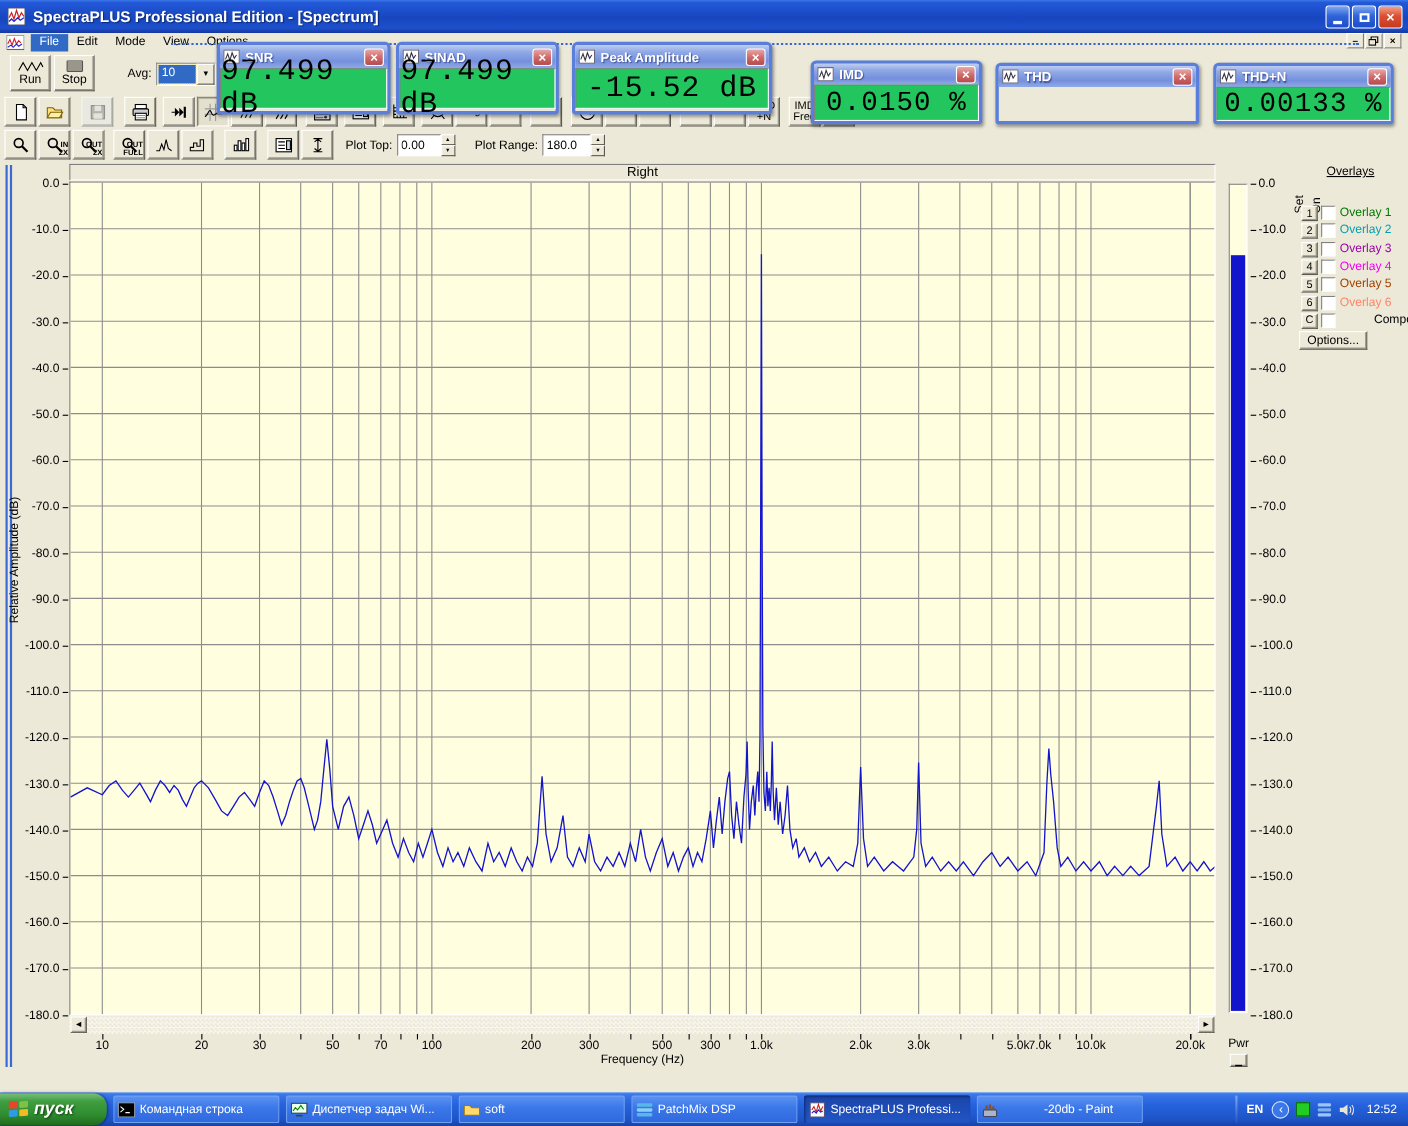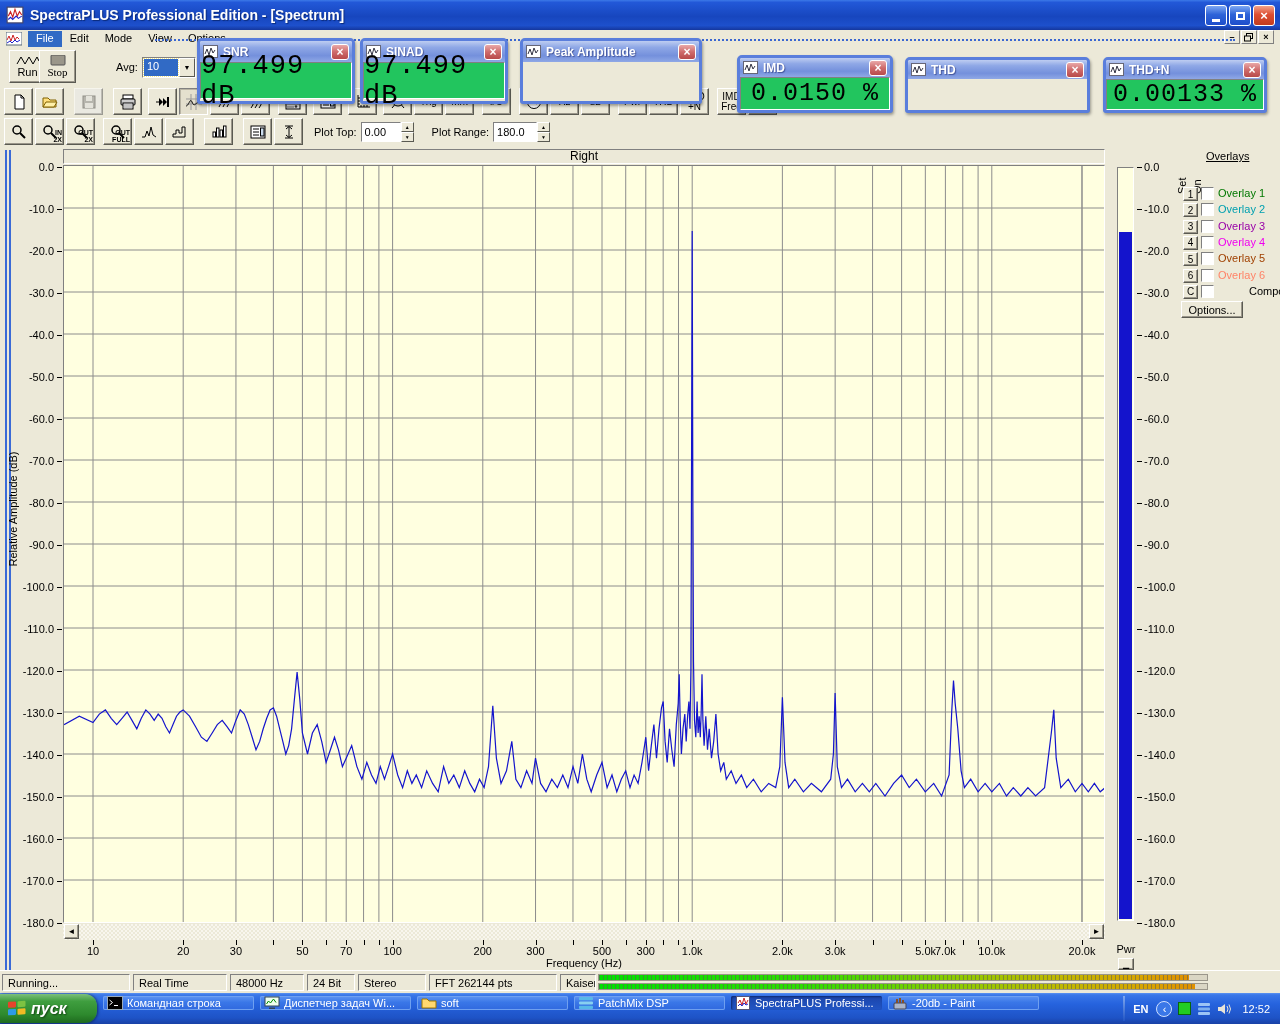--- a/index.html
+++ b/index.html
@@ -35,21 +35,21 @@
 
   
   #toolbars { position:absolute; left:4px; top:47px; width:1272px; height:101px; background:#ECE9D8; }
   .b3 { background:#ECE9D8; border:1px solid; border-color:#fff #5a5a52 #5a5a52 #fff;
     box-shadow:inset -1px -1px 0 #9a968a; }
   .b3.pressed { border-color:#808080 #fff #fff #808080; box-shadow:inset 1px 1px 0 #b8b4a4; background:#E4E0CE; }
   .b3.disabled { filter:grayscale(1) opacity(.55); }
   #row-transport { position:absolute; left:0; top:3px; height:36px; width:100%; }
   .bigbtn { position:absolute; width:37px; height:33px; display:flex; flex-direction:column; align-items:center; justify-content:center; font-size:11px; }
   #run-btn { left:5px; top:0; }
-  #stop-btn { left:35px; top:0;font-family:Liberation Serif, serif; }
+  #stop-btn { left:45px; top:0; }
   #avg-label { position:absolute; left:112px; top:11px; }
   #avg-combo { position:absolute; left:138px; top:7px; width:54px; height:21px; background:#fff;
     border:1px solid; border-color:#808080 #fff #fff #808080; display:flex; }
   #avg-combo .val { flex:1; background:#316AC5; color:#fff; margin:1px; padding:1px 3px; outline:1px dotted #F7E88A; }
   #avg-combo .drop { width:16px; background:#ECE9D8; border:1px solid; border-color:#fff #5a5a52 #5a5a52 #fff;
     display:flex; align-items:center; justify-content:center; font-size:7px; }
   #row1, #row2 { position:absolute; left:0; display:flex; }
   #row1 { top:41px; } #row2 { top:71px; }
   .tbtn { width:29px; height:27px; margin-right:2px; display:flex; flex-direction:column; align-items:center; justify-content:center;
     font-size:9px; line-height:9px; text-align:center; position:relative; }
@@ -132,21 +132,21 @@
       linear-gradient(90deg,#00E000 0%,#30DC00 35%,#8CCC00 60%,#C0B800 78%,#D8A400 92%,#E09000 100%); }
 
   
   #taskbar { position:absolute; left:0; top:993px; width:1280px; height:31px;
     background:linear-gradient(180deg,#5C94F2 0%,#3A77E8 6%,#2663DE 35%,#1E53C6 80%,#1941A5 100%); }
   #startbtn { position:absolute; left:0; top:1px; width:97px; height:29px; border-radius:0 12px 12px 0;
     background:linear-gradient(180deg,#7CBF7C 0%,#3F9E3F 25%,#2E8A2E 70%,#1E6A1E 100%);
     box-shadow:1px 0 3px rgba(0,0,0,.5); display:flex; align-items:center; color:#fff;
     font-weight:bold; font-style:italic; font-size:16px; text-shadow:1px 1px 2px #104010; }
   #startbtn svg { margin:0 4px 0 7px; }
-  .task { position:absolute; top:3px; width:151px; height:14px; border-radius:2px;
+  .task { position:absolute; top:3px; width:151px; height:25px; border-radius:2px;
     background:linear-gradient(180deg,#5E94F2,#3A77E8 45%,#3068DE); box-shadow:inset 0 0 0 1px #6FA0F0;
     color:#fff; font-size:11px; display:flex; align-items:center; padding:0 4px; white-space:nowrap; overflow:hidden; }
   .task svg { margin-right:4px; flex:none; }
   .task.active { background:linear-gradient(180deg,#1C44A8,#1E4DB8 50%,#2255C4); box-shadow:inset 1px 1px 2px #0E2A70; }
   #tray { position:absolute; right:0; top:0; height:31px; display:flex; align-items:center; color:#fff; }
   #tray .divider { width:2px; height:25px; background:linear-gradient(180deg,#7FA8F0,#2255C4); margin-right:8px; }
   #tray .lang { font-size:11px; font-weight:bold; margin-right:8px; }
   #tray .chev { width:16px; height:16px; border-radius:50%; background:#3A77E8; border:1px solid #cfe0ff;
     display:flex; align-items:center; justify-content:center; font-size:11px; margin-right:6px; }
   #tray .greensq { width:13px; height:13px; background:#22CC22; border:1px solid #0A660A; margin-right:6px; }
@@ -437,20 +437,21 @@
   </div>
   <div class="mwin" style="left:520px;top:38px;width:182px;height:66px" data-interactable="true">
     <div class="mtitle" data-interactable="true">
       <svg class="wicon" data-interactable="false" viewBox="0 0 15 13">
           <rect x="0.5" y="0.5" width="14" height="12" fill="#fff" stroke="#667"></rect>
           <path d="M2 9l2-5 2 6 2-7 2 5 2-3" stroke="#334" fill="none"></path>
         </svg>
       <span class="wname" data-interactable="false">Peak Amplitude</span>
       <div class="xbtn" data-interactable="true">×</div>
     </div>
+    <div class="mvalue" style="height:37px" data-interactable="false">-15.52 dB</div>
   </div>
   <div class="mwin small" style="left:737px;top:55px;width:156px;height:58px" data-interactable="true">
     <div class="mtitle" style="height:19px" data-interactable="true">
       <svg class="wicon" data-interactable="false" viewBox="0 0 15 13">
           <rect x="0.5" y="0.5" width="14" height="12" fill="#fff" stroke="#667"></rect>
           <path d="M2 9l2-5 2 6 2-7 2 5 2-3" stroke="#334" fill="none"></path>
         </svg>
       <span class="wname" data-interactable="false">IMD</span>
       <div class="xbtn" data-interactable="true">×</div>
     </div>
@@ -715,39 +716,20 @@
           <div class="orow" data-interactable="false" style="top: 134.8px;">
             <div class="nbtn b3" data-interactable="true">C</div>
             <div class="cb" data-interactable="true"></div>
             <div class="olabel" data-interactable="false" style="color: rgb(0, 0, 0); margin-left: 31px;">Composite</div>
           </div>
         </div>
       <div id="overlay-options" class="b3" data-interactable="true">Options...</div>
     </div>
   </div>
 
-  <div id="statusbar" data-interactable="false">
-    <div id="status-panels">
-        <div class="spanel" data-interactable="false" style="left: 2px; width: 128px;">Running...</div>
-        <div class="spanel" data-interactable="false" style="left: 133px; width: 94px;">Real Time</div>
-        <div class="spanel" data-interactable="false" style="left: 230px; width: 74px;">48000 Hz</div>
-        <div class="spanel" data-interactable="false" style="left: 307px; width: 48px;">24 Bit</div>
-        <div class="spanel" data-interactable="false" style="left: 358px; width: 68px;">Stereo</div>
-        <div class="spanel" data-interactable="false" style="left: 429px; width: 128px;">FFT 262144 pts</div>
-        <div class="spanel" data-interactable="false" style="left: 560px; width: 36px;">Kaiser</div>
-      </div>
-    <div id="smeters" data-interactable="false">
-      <div class="smeter" style="top:0" data-interactable="false">
-          <div class="fill" id="smfill0" style="width: 97%;"></div>
-        </div>
-      <div class="smeter" style="top:9px" data-interactable="false">
-          <div class="fill" id="smfill1" style="width: 98%;"></div>
-        </div>
-    </div>
-  </div>
 
   <div id="taskbar" data-interactable="false">
     <div id="startbtn" data-interactable="true">
       <svg width="20" height="18" viewBox="0 0 20 18" data-interactable="false">
         <rect x="1" y="2" width="8" height="6" rx="1" fill="#E8432C" transform="skewY(-4)"></rect>
         <rect x="10.5" y="2" width="8" height="6" rx="1" fill="#7DC242" transform="skewY(-4)"></rect>
         <rect x="1" y="9.5" width="8" height="6" rx="1" fill="#2E9BE8" transform="skewY(-4)"></rect>
         <rect x="10.5" y="9.5" width="8" height="6" rx="1" fill="#F2BA24" transform="skewY(-4)"></rect>
       </svg>
       <span data-interactable="false">пуск</span>
@@ -784,21 +766,21 @@
           <span data-interactable="false">PatchMix DSP</span>
         </div>
         <div class="task active" data-interactable="true" style="left: 731px;">
           <svg width="16" height="14" viewBox="0 0 16 14" data-interactable="false">
             <rect x="1.5" y="0.5" width="13" height="13" fill="#fff" stroke="#557"></rect>
             <path d="M3 7l2-3 2 5 2-7 2 6 2-4" stroke="#C22" fill="none"></path>
             <path d="M3 10l2-2 2 2 2-3 2 2 2-1" stroke="#22C" fill="none"></path>
           </svg>
           <span data-interactable="false">SpectraPLUS Professi...</span>
         </div>
-        <div class="task" data-interactable="true" style="left: 888px;">
+        <div class="task" data-interactable="true" style="left: 888px; gap: 37px;">
           <svg width="16" height="14" viewBox="0 0 16 14" data-interactable="false">
             <rect x="2" y="7" width="12" height="6" rx="1" fill="#AAB4C8" stroke="#445"></rect>
             <path d="M5 7V3M8 7V2M11 7V4" stroke="#845028" stroke-width="2"></path>
           </svg>
           <span data-interactable="false">-20db - Paint</span>
         </div>
       </div>
     <div id="tray" data-interactable="false">
       <div class="divider" data-interactable="false"></div>
       <span class="lang" data-interactable="true">EN</span>

